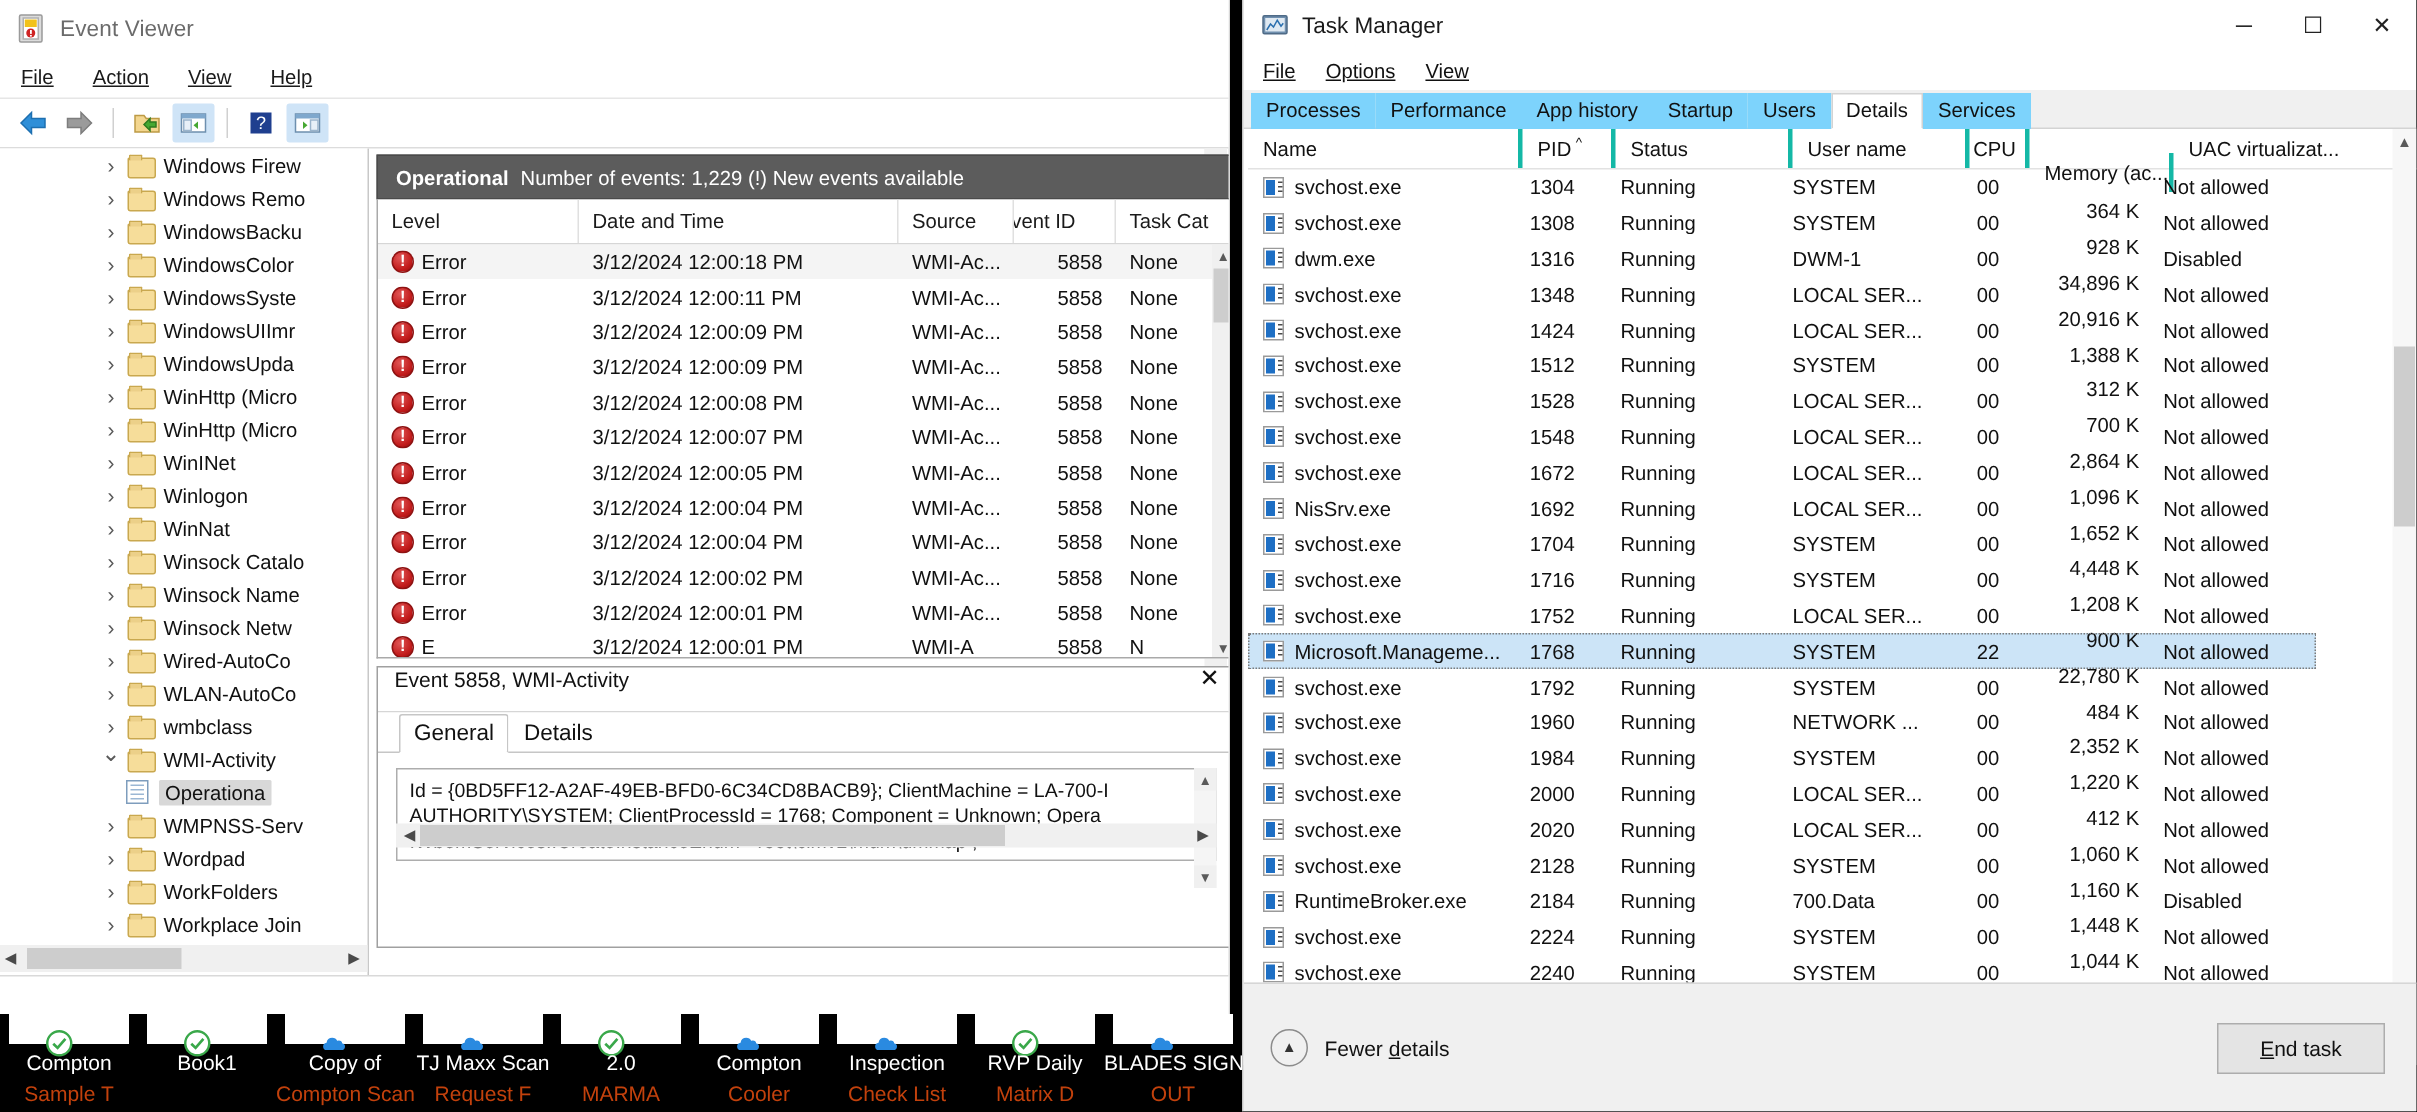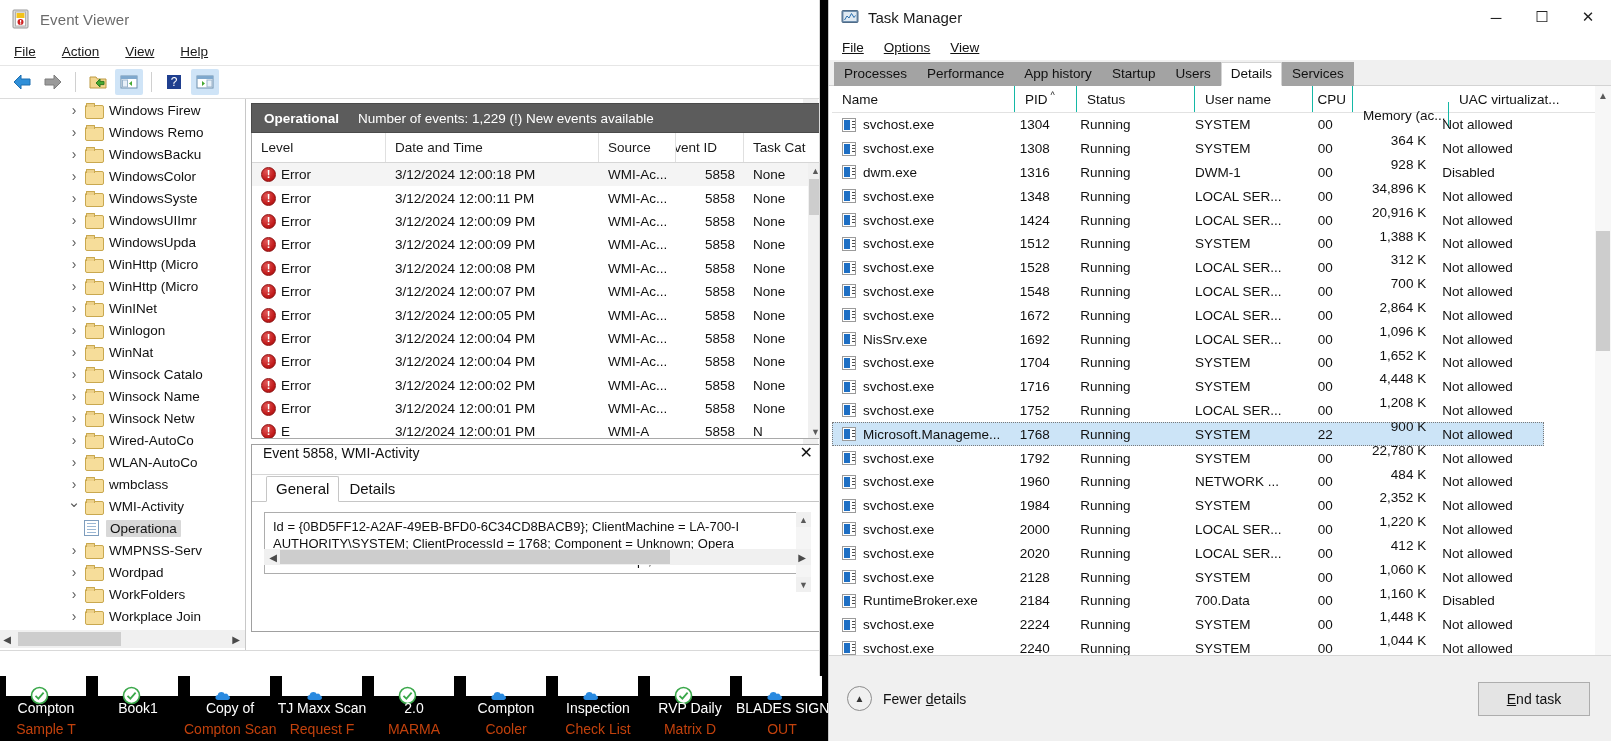--- a/index.html
+++ b/index.html
@@ -96,21 +96,21 @@
   #ev-tree-hscroll {
     position: absolute; left: 0; top: 630px; width: 245px; height: 18px;
     background: #f0f0f0; display: flex; align-items: center;
   }
   #ev-tree-hthumb { position: absolute; left: 18px; top: 2px; width: 103px; height: 14px; background: #cdcdcd; }
 
   
   #ev-list-pane { position: absolute; left: 251px; top: 103px; width: 573px; height: 336px; }
   #ev-oper-bar {
     height: 30px; background: #5c5c5c; color: #ffffff; display: flex; align-items: center;
-    padding-left: 12px; gap: 19px; font-size: 13.5px;
+    padding-left: 12px; gap: 8px; font-size: 13.5px;
     border: 1px solid #4a4a4a;
   }
   #ev-oper-name { font-weight: bold; }
   #ev-grid {
     position: absolute; left: 0; top: 30px; width: 573px; height: 306px;
     border: 1px solid #a9a9a9; border-top: none; background: #ffffff; overflow: hidden;
   }
   #ev-grid-head { display: flex; height: 30px; background: #ffffff; border-bottom: 1px solid #d6d6d6; }
   .ev-col {
     display: flex; align-items: center; font-size: 13.5px; color: #1a1a1a;
@@ -185,30 +185,30 @@
   #tm-title-icon { width: 18px; height: 16px; margin-right: 9px; position: relative; }
   #tm-title-text { font-size: 15px; color: #1a1a1a; flex: 1; }
   .tm-wbtn { width: 46px; height: 34px; display: flex; align-items: center; justify-content: center;
      font-size: 15px; color: #222; }
   #tm-menubar { height: 26px; background: #ffffff; display: flex; align-items: center; padding-left: 13px; gap: 20px; }
   .tm-menu-item { font-size: 13.5px; color: #111; }
   .tm-menu-item u { text-decoration: underline; }
   #tm-tabs { height: 26px; background: #f0f0f0; display: flex; align-items: flex-end; padding-left: 5px;
      border-bottom: 1px solid #d3d3d3; }
   .tm-tab {
-    font-size: 13.5px; color: #111; padding: 3px 9px 4px 9px; background: #a3a3a3;
+    font-size: 13.5px; color: #111; padding: 3px 9px 4px 9px; background: #7dd3fc;
     border: 1px solid transparent; position: relative; top: 1px;
   }
   .tm-tab.active { background: #ffffff; border: 1px solid #d3d3d3; border-bottom-color: #ffffff; }
   #tm-content { background: #ffffff; position: relative; height: 624px; }
   #tm-head { display: flex; height: 27px; border-bottom: 1px solid #e2e2e2; align-items: center;
      background: #ffffff; margin-left: 3px; }
   .tm-col {
     font-size: 13.5px; color: #111; display: flex; align-items: center; white-space: nowrap;
-    overflow: hidden; border-right: 1px solid #14b8a6; height: 100%;
+    overflow: hidden; border-right: 3px solid #14b8a6; height: 100%;
   }
   .tm-col .sortmark { font-size: 9px; margin-left: 3px; position: relative; top: -4px; }
   .tm-col.r { justify-content: flex-end; padding-right: 6px; }
   .tm-col.l { padding-left: 10px; }
   .w-name { width: 183px; }
   .w-pid  { width: 62px; }
   .w-status { width: 118px; }
   .w-user { width: 118px; }
   .w-cpu  { width: 40px; }
   .w-mem  { width: 96px; margin-top: 32px; }

